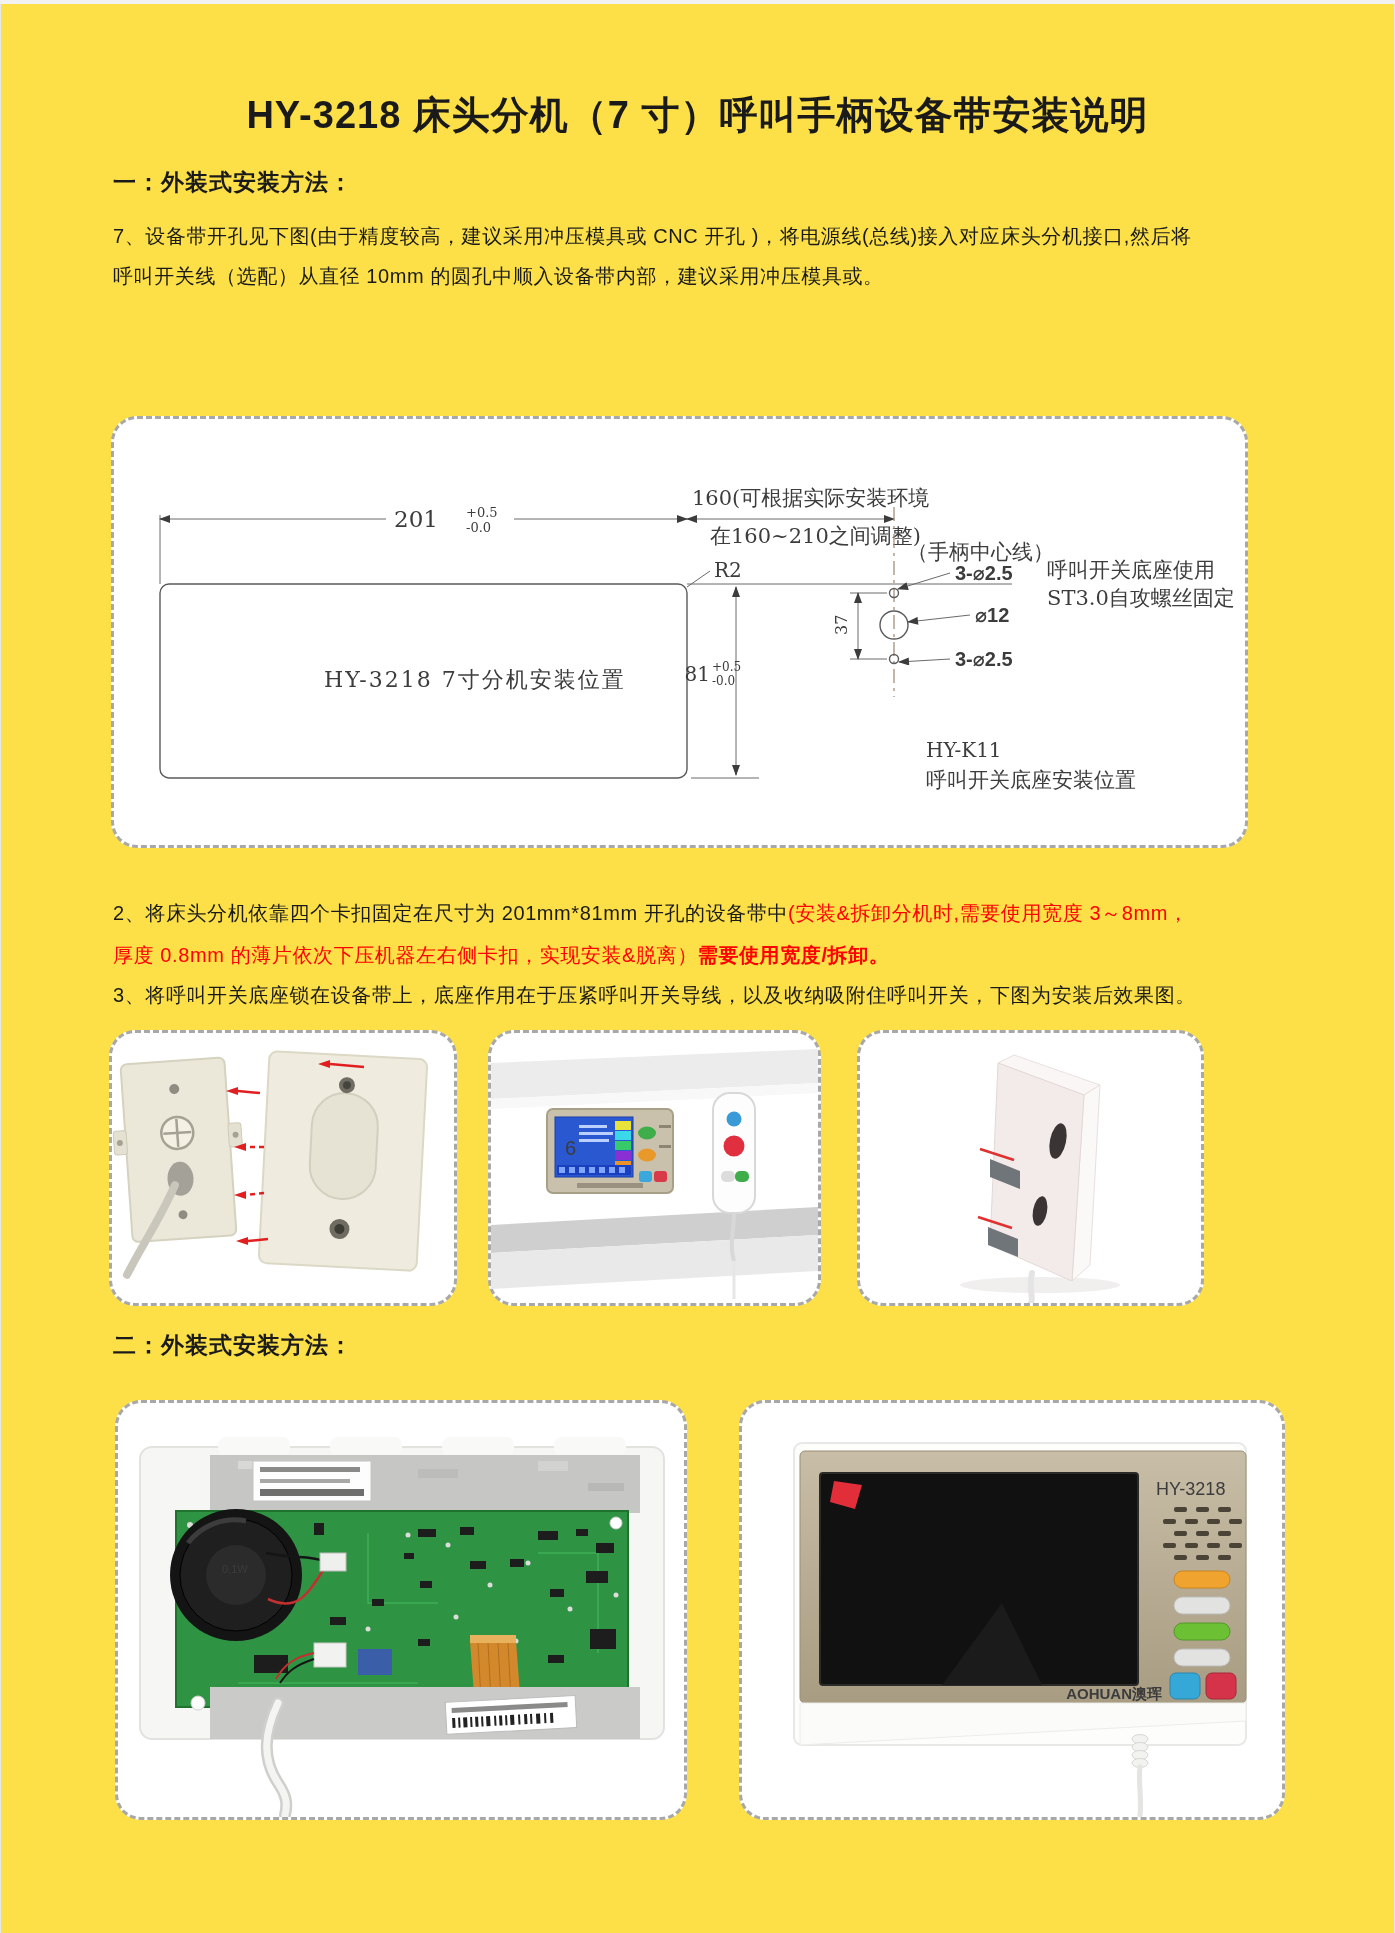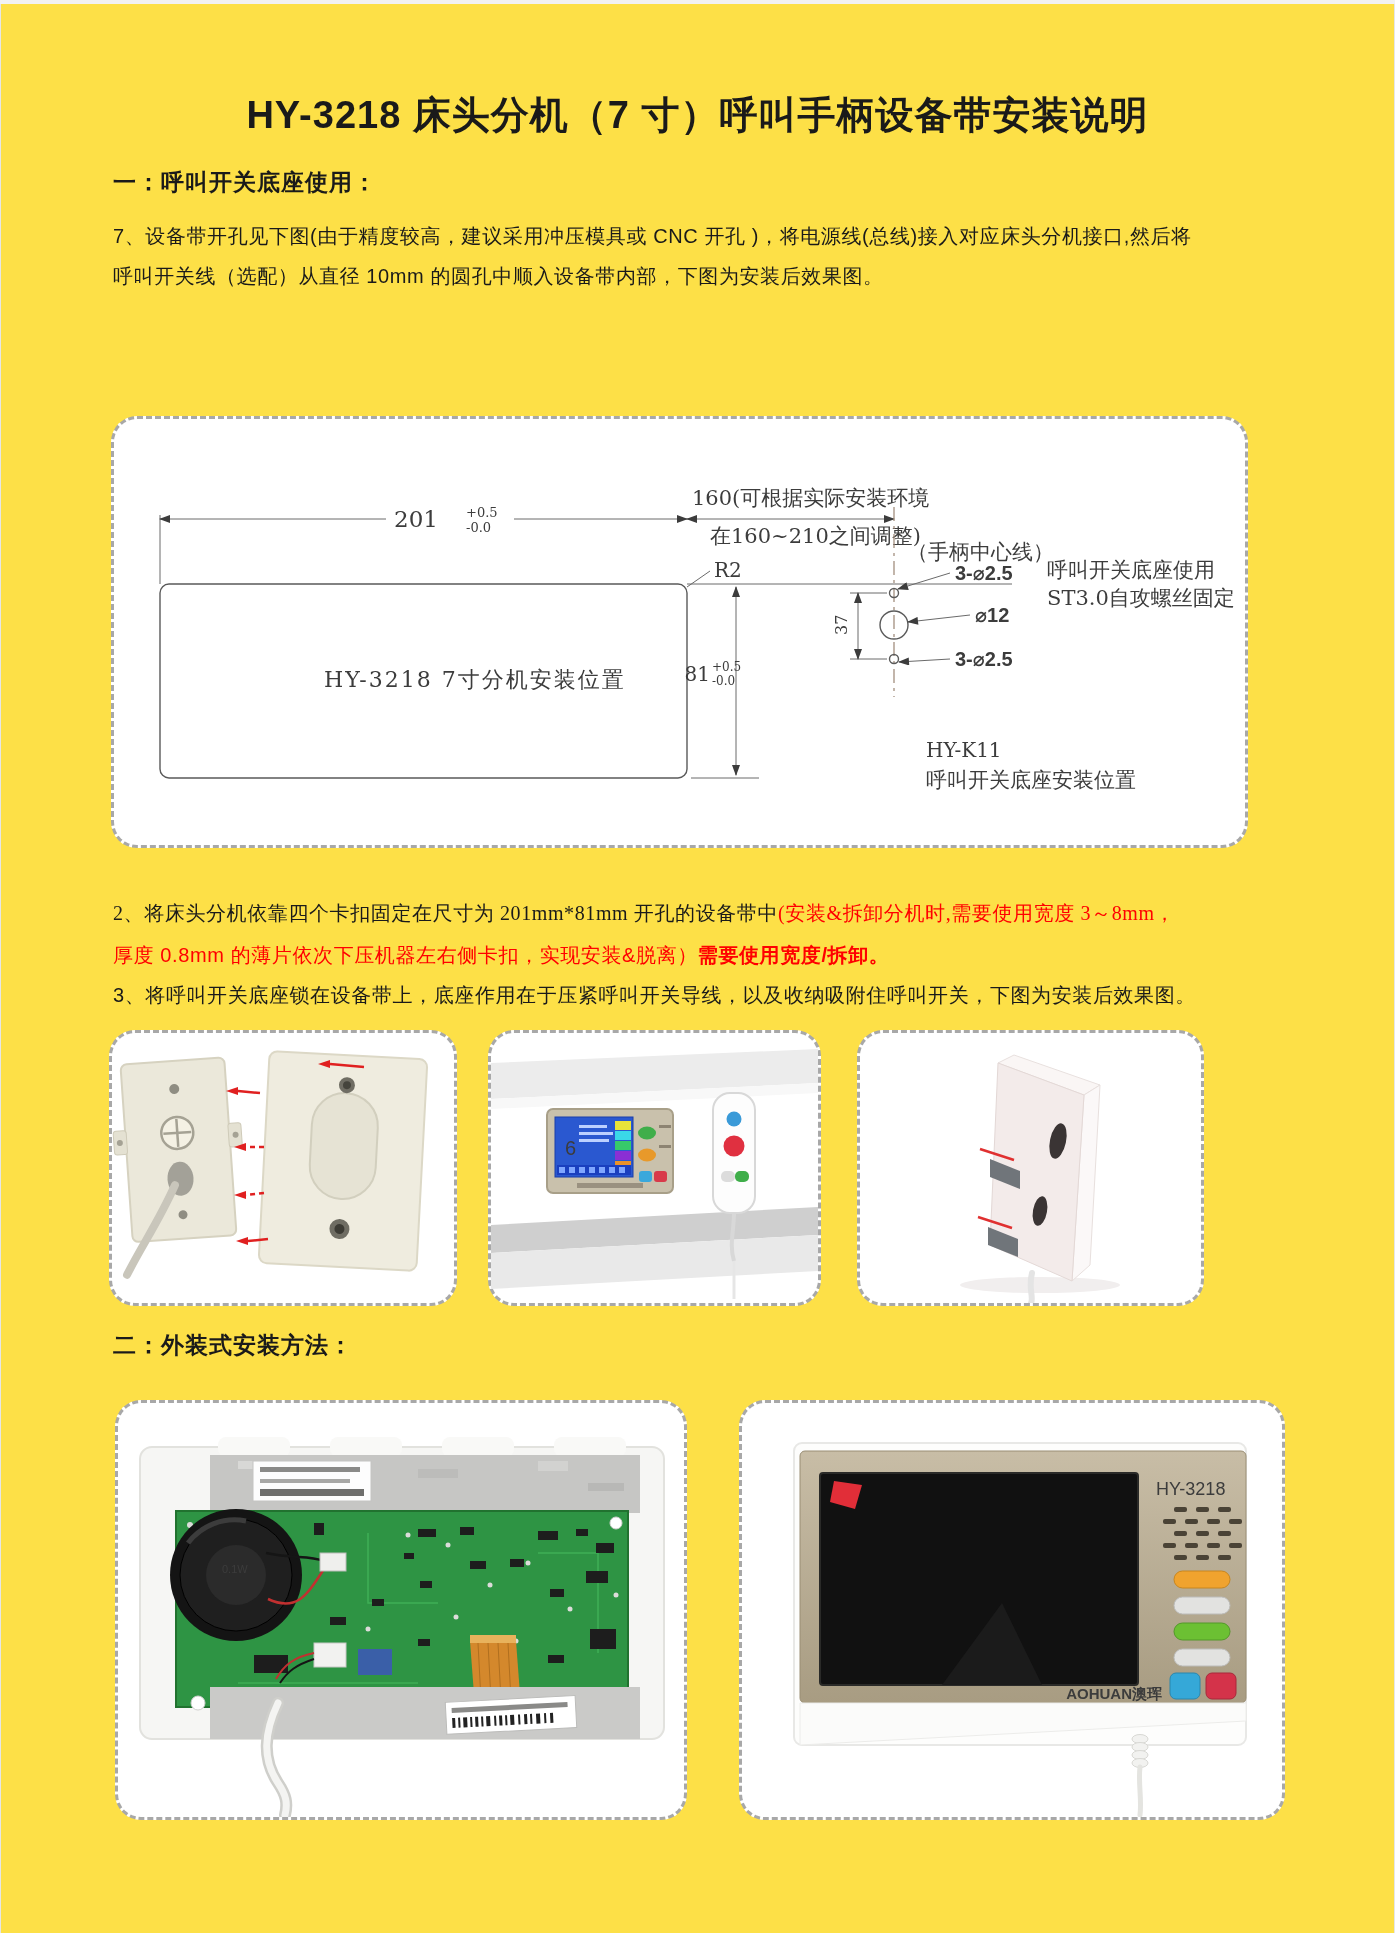--- a/index.html
+++ b/index.html
@@ -19,24 +19,24 @@
   .cadline{stroke:#5a5a5a;stroke-width:1.4;fill:none;}
   .thin{stroke:#6a6a6a;stroke-width:1;fill:none;}
 </style>
 </head>
 <body>
 
 <div class="page">
 
   <div class="abs title" style="top:86px;left:0;">HY-3218 床头分机（7 寸）呼叫手柄设备带安装说明</div>
 
-  <div class="abs h2" style="top:163px;left:112px;">一：呼叫开关底座使用：</div>
+  <div class="abs h2" style="top:163px;left:112px;">一：外装式安装方法：</div>
 
   <div class="abs body-line" style="top:219px;left:112px;">7、设备带开孔见下图(由于精度较高，建议采用冲压模具或 CNC 开孔 )，将电源线(总线)接入对应床头分机接口,然后将</div>
-  <div class="abs body-line" style="top:259px;left:112px;">呼叫开关线（选配）从直径 10mm 的圆孔中顺入设备带内部，下图为安装后效果图。</div>
+  <div class="abs body-line" style="top:259px;left:112px;">呼叫开关线（选配）从直径 10mm 的圆孔中顺入设备带内部，建议采用冲压模具或。</div>
 
   <div class="abs dashed-box" style="left:110px;top:412px;width:1137px;height:432px;">
     <svg width="1131" height="426" viewBox="0 0 1131 426">
       <defs>
         <marker id="ahR" markerWidth="12" markerHeight="8" refX="10" refY="4" orient="auto">
           <path d="M0,0 L11,4 L0,8 Z" fill="#3c3c3c"></path>
         </marker>
         <marker id="ahL" markerWidth="12" markerHeight="8" refX="1" refY="4" orient="auto">
           <path d="M11,0 L0,4 L11,8 Z" fill="#3c3c3c"></path>
         </marker>
@@ -87,21 +87,21 @@
       <text x="841" y="247" font-size="20" font-weight="600" class="sans">3-⌀2.5</text>
 
       <text x="933" y="158" font-size="21">呼叫开关底座使用</text>
       <text x="933" y="186" font-size="21">ST3.0自攻螺丝固定</text>
 
       <text x="812" y="338" font-size="20">HY-K11</text>
       <text x="812" y="368" font-size="21">呼叫开关底座安装位置</text>
     </svg>
   </div>
 
-  <div class="abs body-line" style="top:896px;left:112px;font-family:Liberation Serif, serif;"><span>2、将床头分机依靠四个卡扣固定在尺寸为 201mm*81mm 开孔的设备带中</span><span class="red">(安装&amp;拆卸分机时,需要使用宽度 3～8mm，</span></div>
+  <div class="abs body-line" style="top:896px;left:112px;"><span>2、将床头分机依靠四个卡扣固定在尺寸为 201mm*81mm 开孔的设备带中</span><span class="red">(安装&amp;拆卸分机时,需要使用宽度 3～8mm，</span></div>
   <div class="abs body-line" style="top:938px;left:112px;"><span class="red">厚度 0.8mm 的薄片依次下压机器左右侧卡扣，实现安装&amp;脱离）</span><span class="red bold">需要使用宽度/拆卸。</span></div>
   <div class="abs body-line" style="top:978px;left:112px;">3、将呼叫开关底座锁在设备带上，底座作用在于压紧呼叫开关导线，以及收纳吸附住呼叫开关，下图为安装后效果图。</div>
 
   <div class="abs dashed-box" style="left:108px;top:1026px;width:348px;height:276px;">
     <svg width="342" height="270" viewBox="0 0 342 270">
       <g transform="rotate(-4 64 110)">
         <rect x="14" y="28" width="104" height="178" rx="6" fill="#ebe8da" stroke="#d6d2c0" stroke-width="2"></rect>
         <rect x="2" y="94" width="13" height="24" rx="3" fill="#e4e1d2" stroke="#cfcbb9"></rect>
         <rect x="117" y="94" width="13" height="24" rx="3" fill="#e4e1d2" stroke="#cfcbb9"></rect>
         <circle cx="8" cy="106" r="3" fill="#a5a294"></circle>

